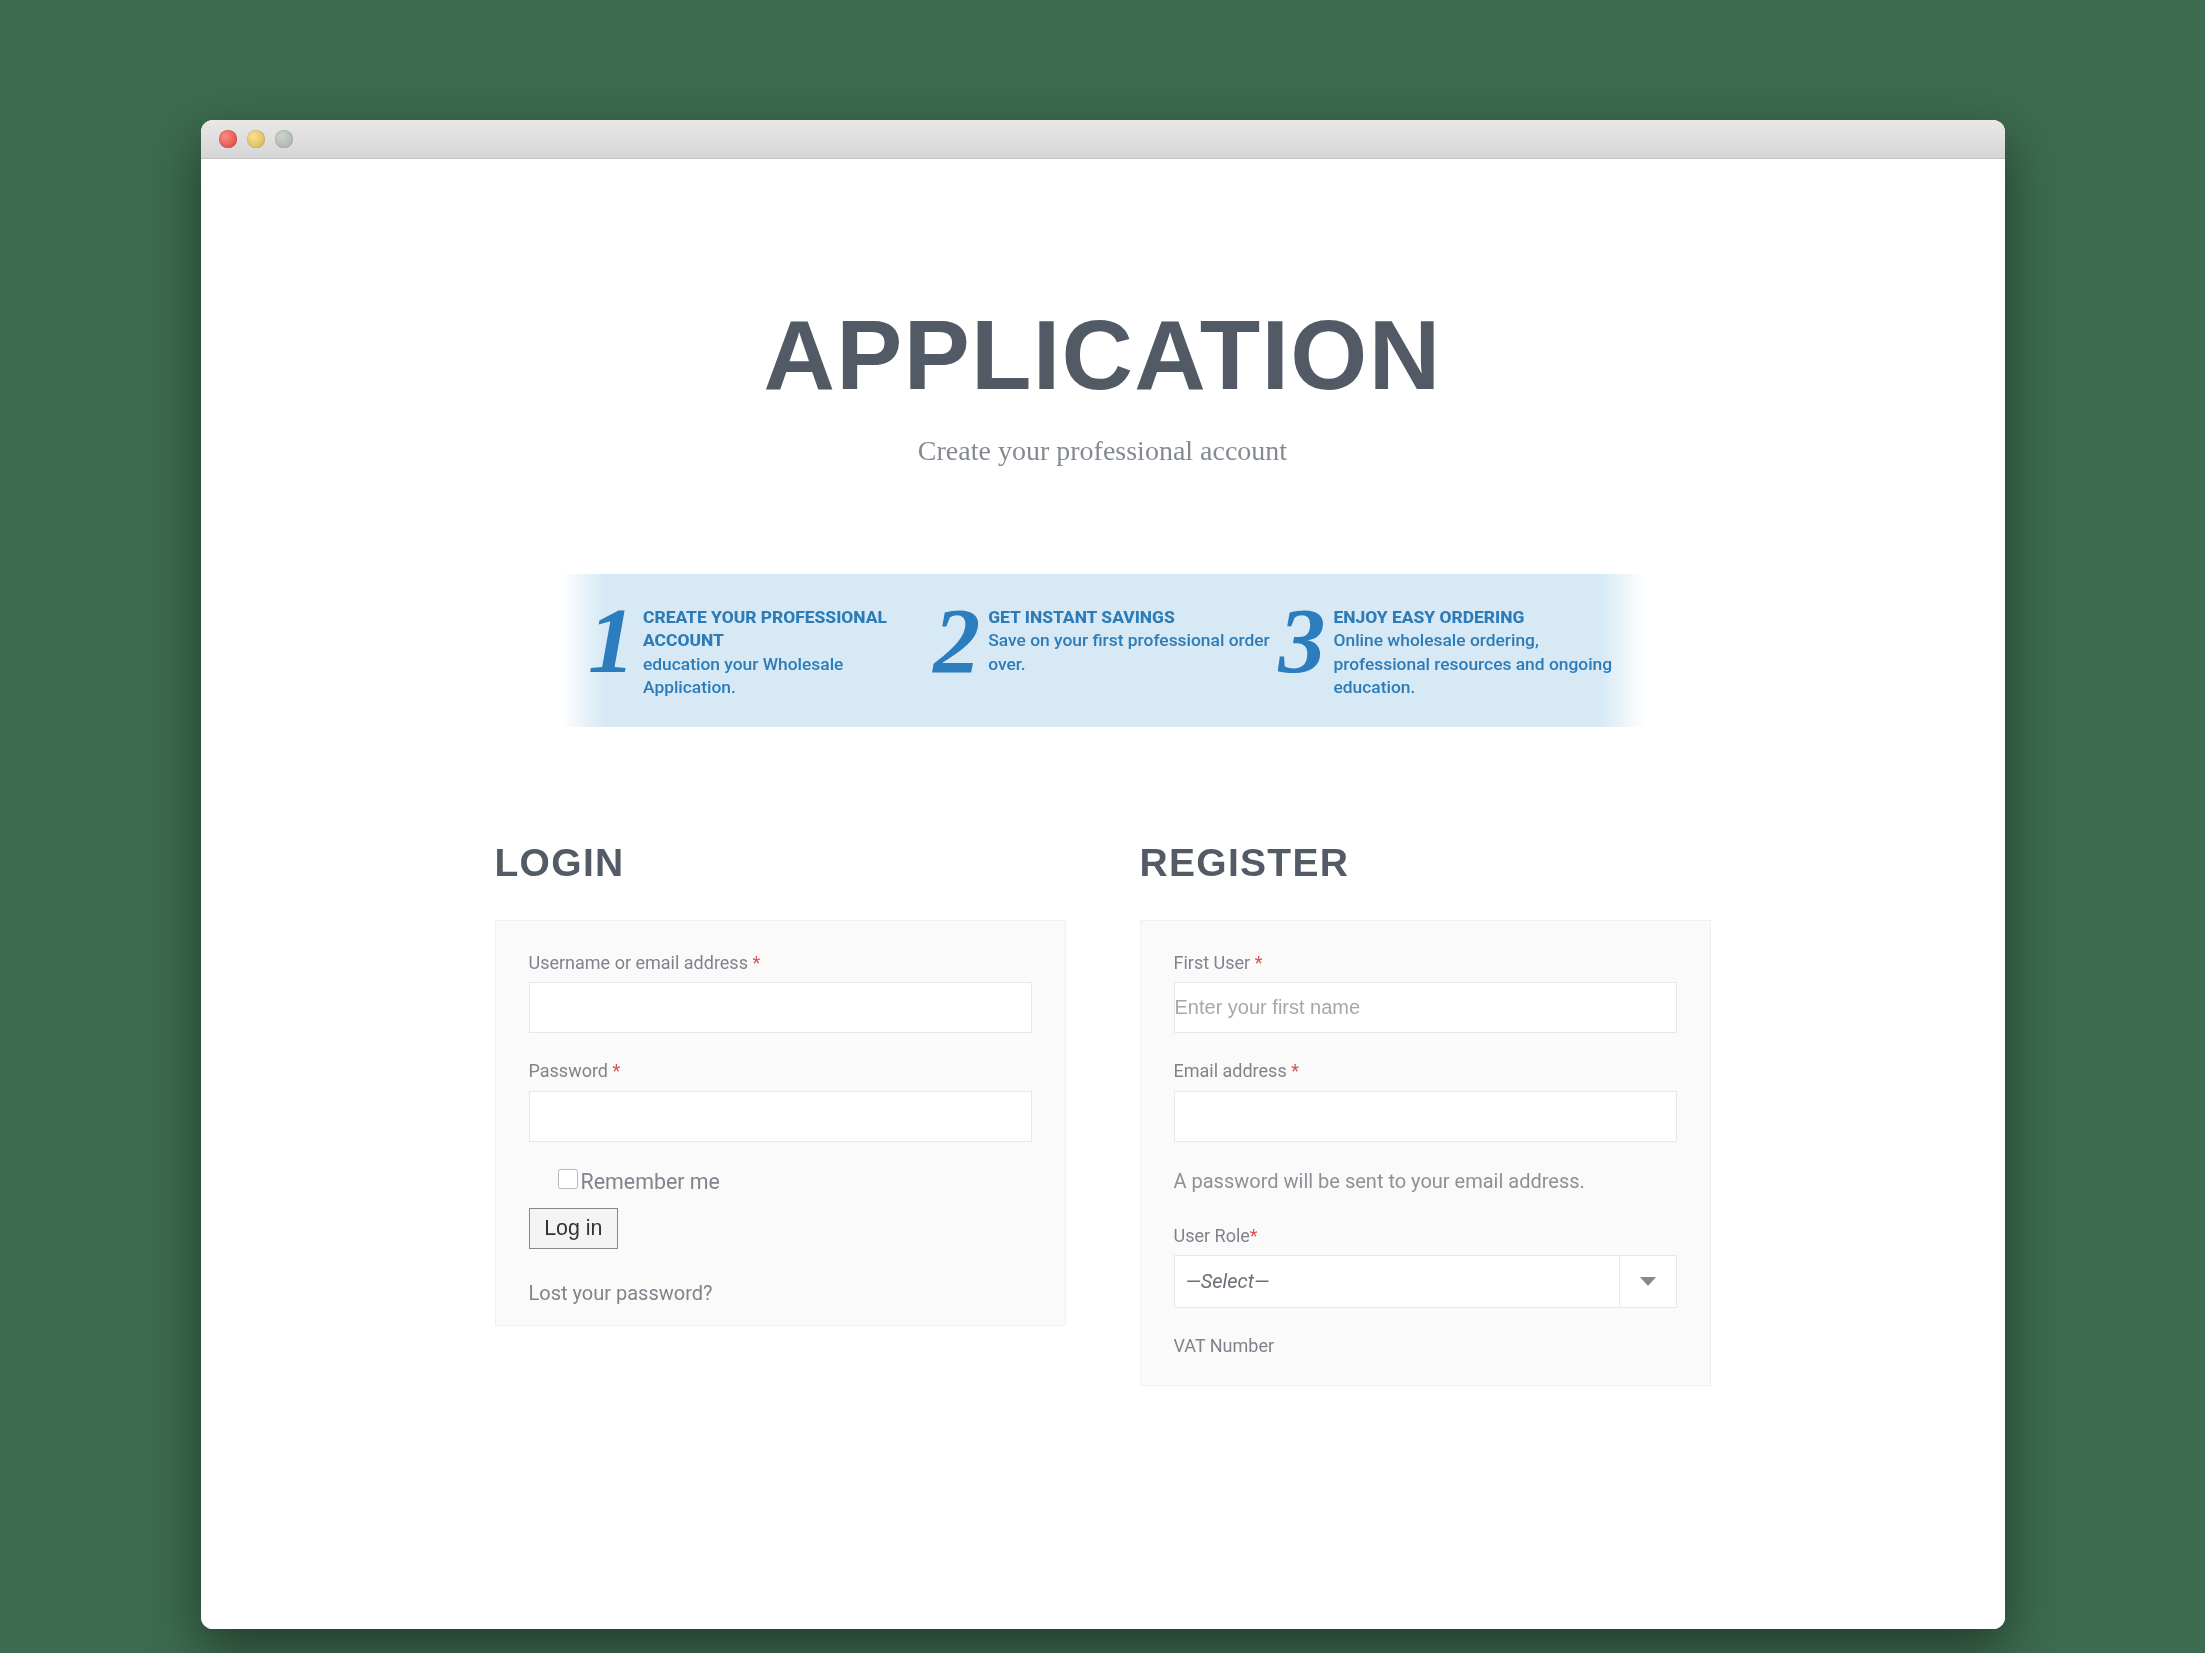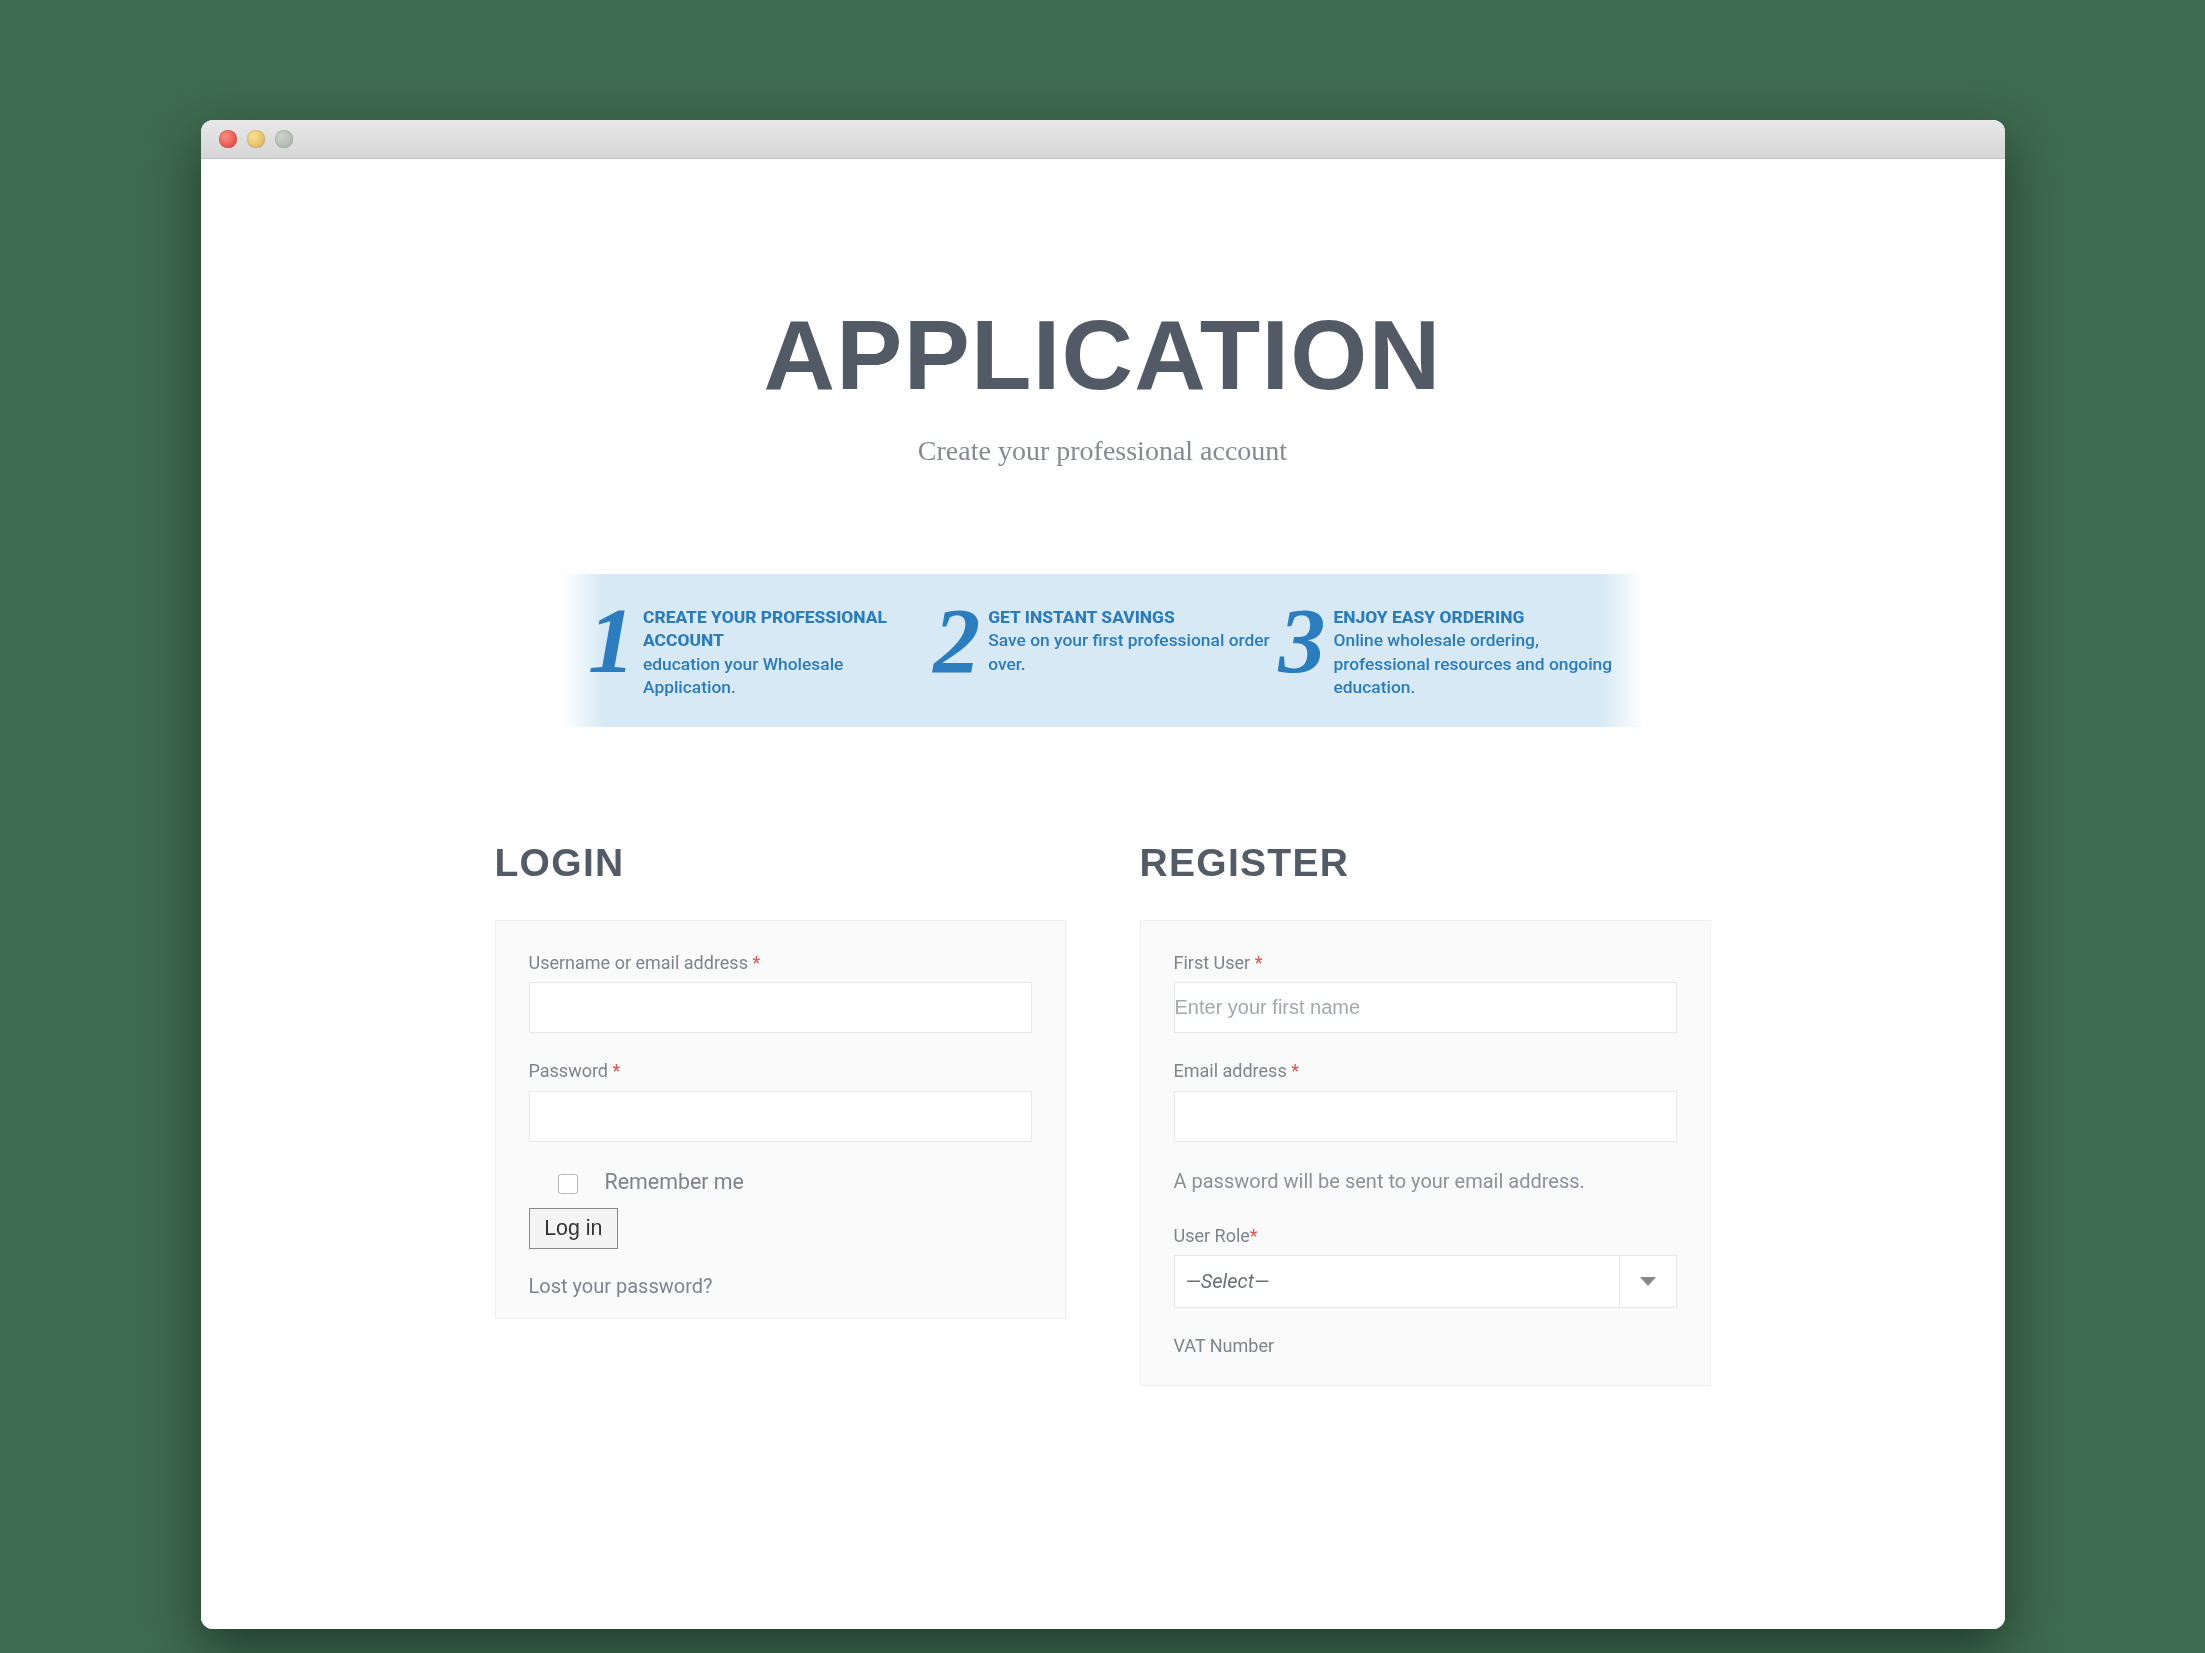--- a/index.html
+++ b/index.html
@@ -125,42 +125,42 @@
     height: 51px;
     background: #fff;
     border: 1.3px solid #e8e8e8;
     font-size: 20px;
     padding: 0 0;
     color: #888;
   }
   .input::placeholder { color: #a3a7ae; }
   .chk-row {
     display: flex;
-    align-items: flex-end;
-    gap: 27px;
+    align-items: flex-start;
+    gap: 3px;
     font-size: 21.4px;
     color: #7f848c;
     margin-left: 29px;
     margin-bottom: 14.7px;
   }
   .chk {
     width: 20px; height: 20px;
     border: 1.3px solid #b8b8b8;
     background: #fff;
     border-radius: 2.7px;
     flex-shrink: 0;
   }
   .login-btn {
     display: inline-block;
     border: 1.3px solid #888;
     background: #f4f4f4;
     font-size: 21.4px;
     color: #333;
     padding: 6.7px 14.7px;
-    margin-bottom: 25px;
+    margin-bottom: 32px;
     cursor: pointer;
   }
   .lost-link {
     font-size: 20px;
     color: #7f848c;
     cursor: pointer;
   }
   .note {
     font-size: 20px;
     color: #8d9197;

